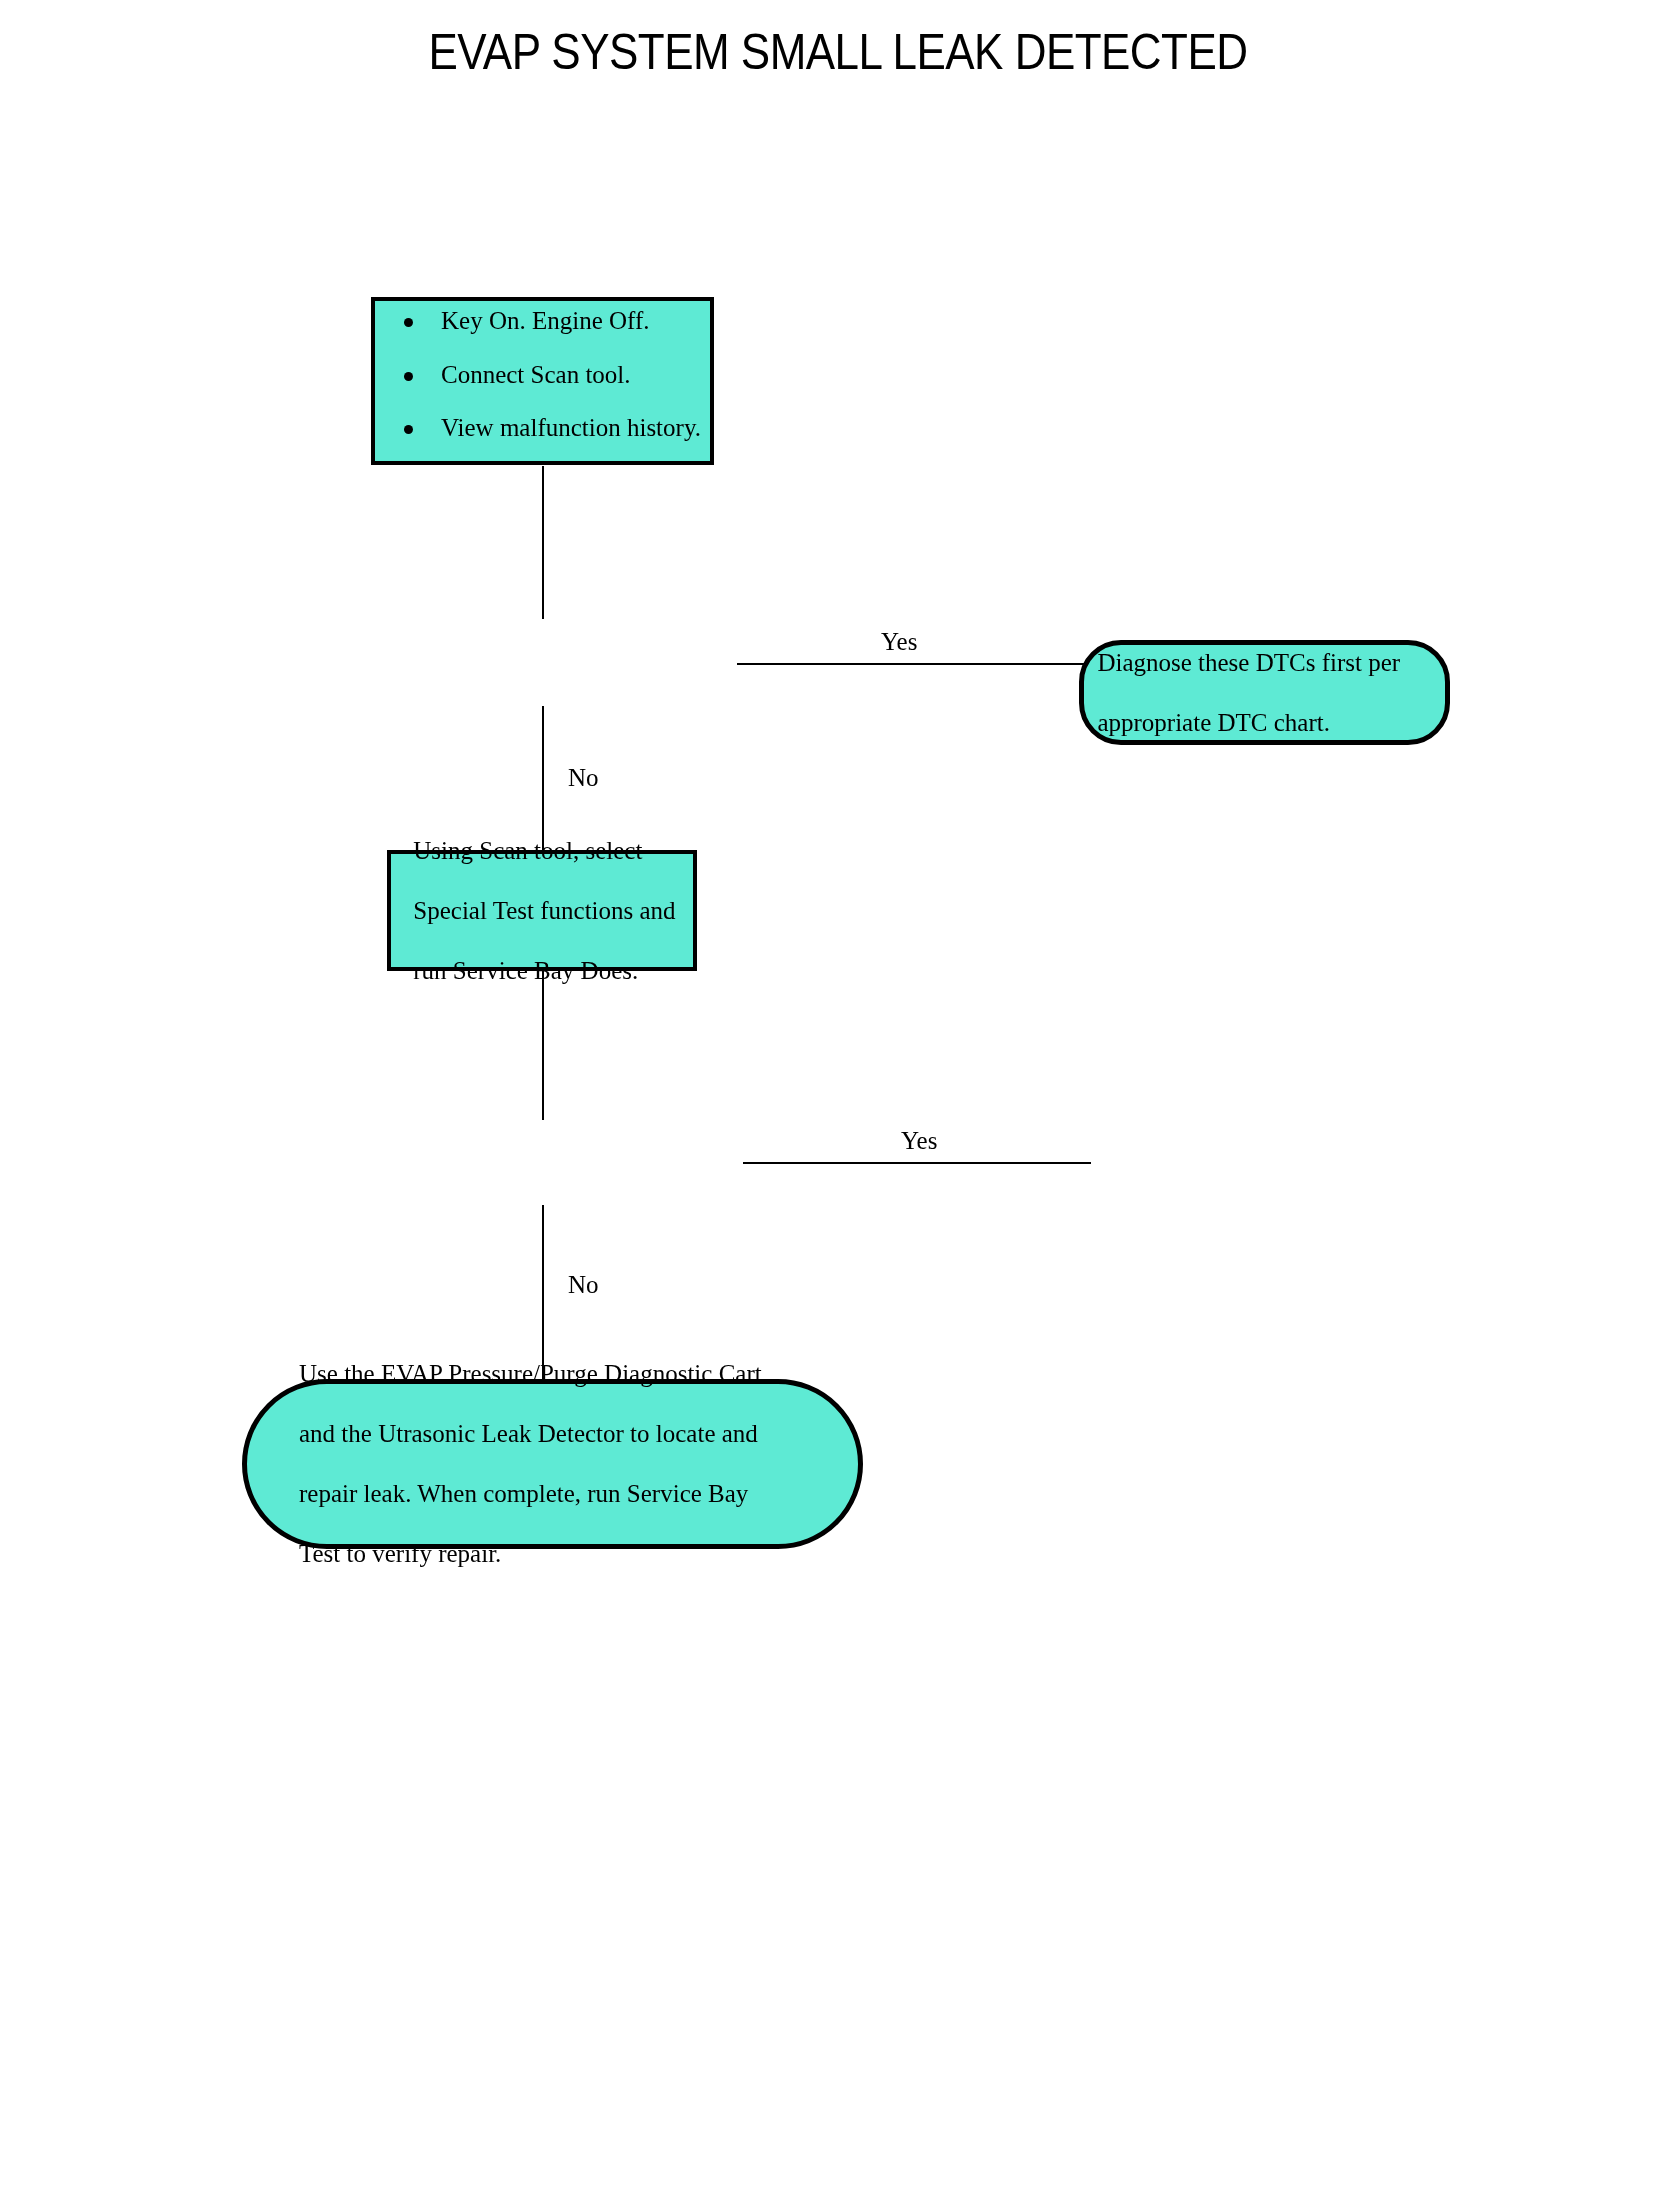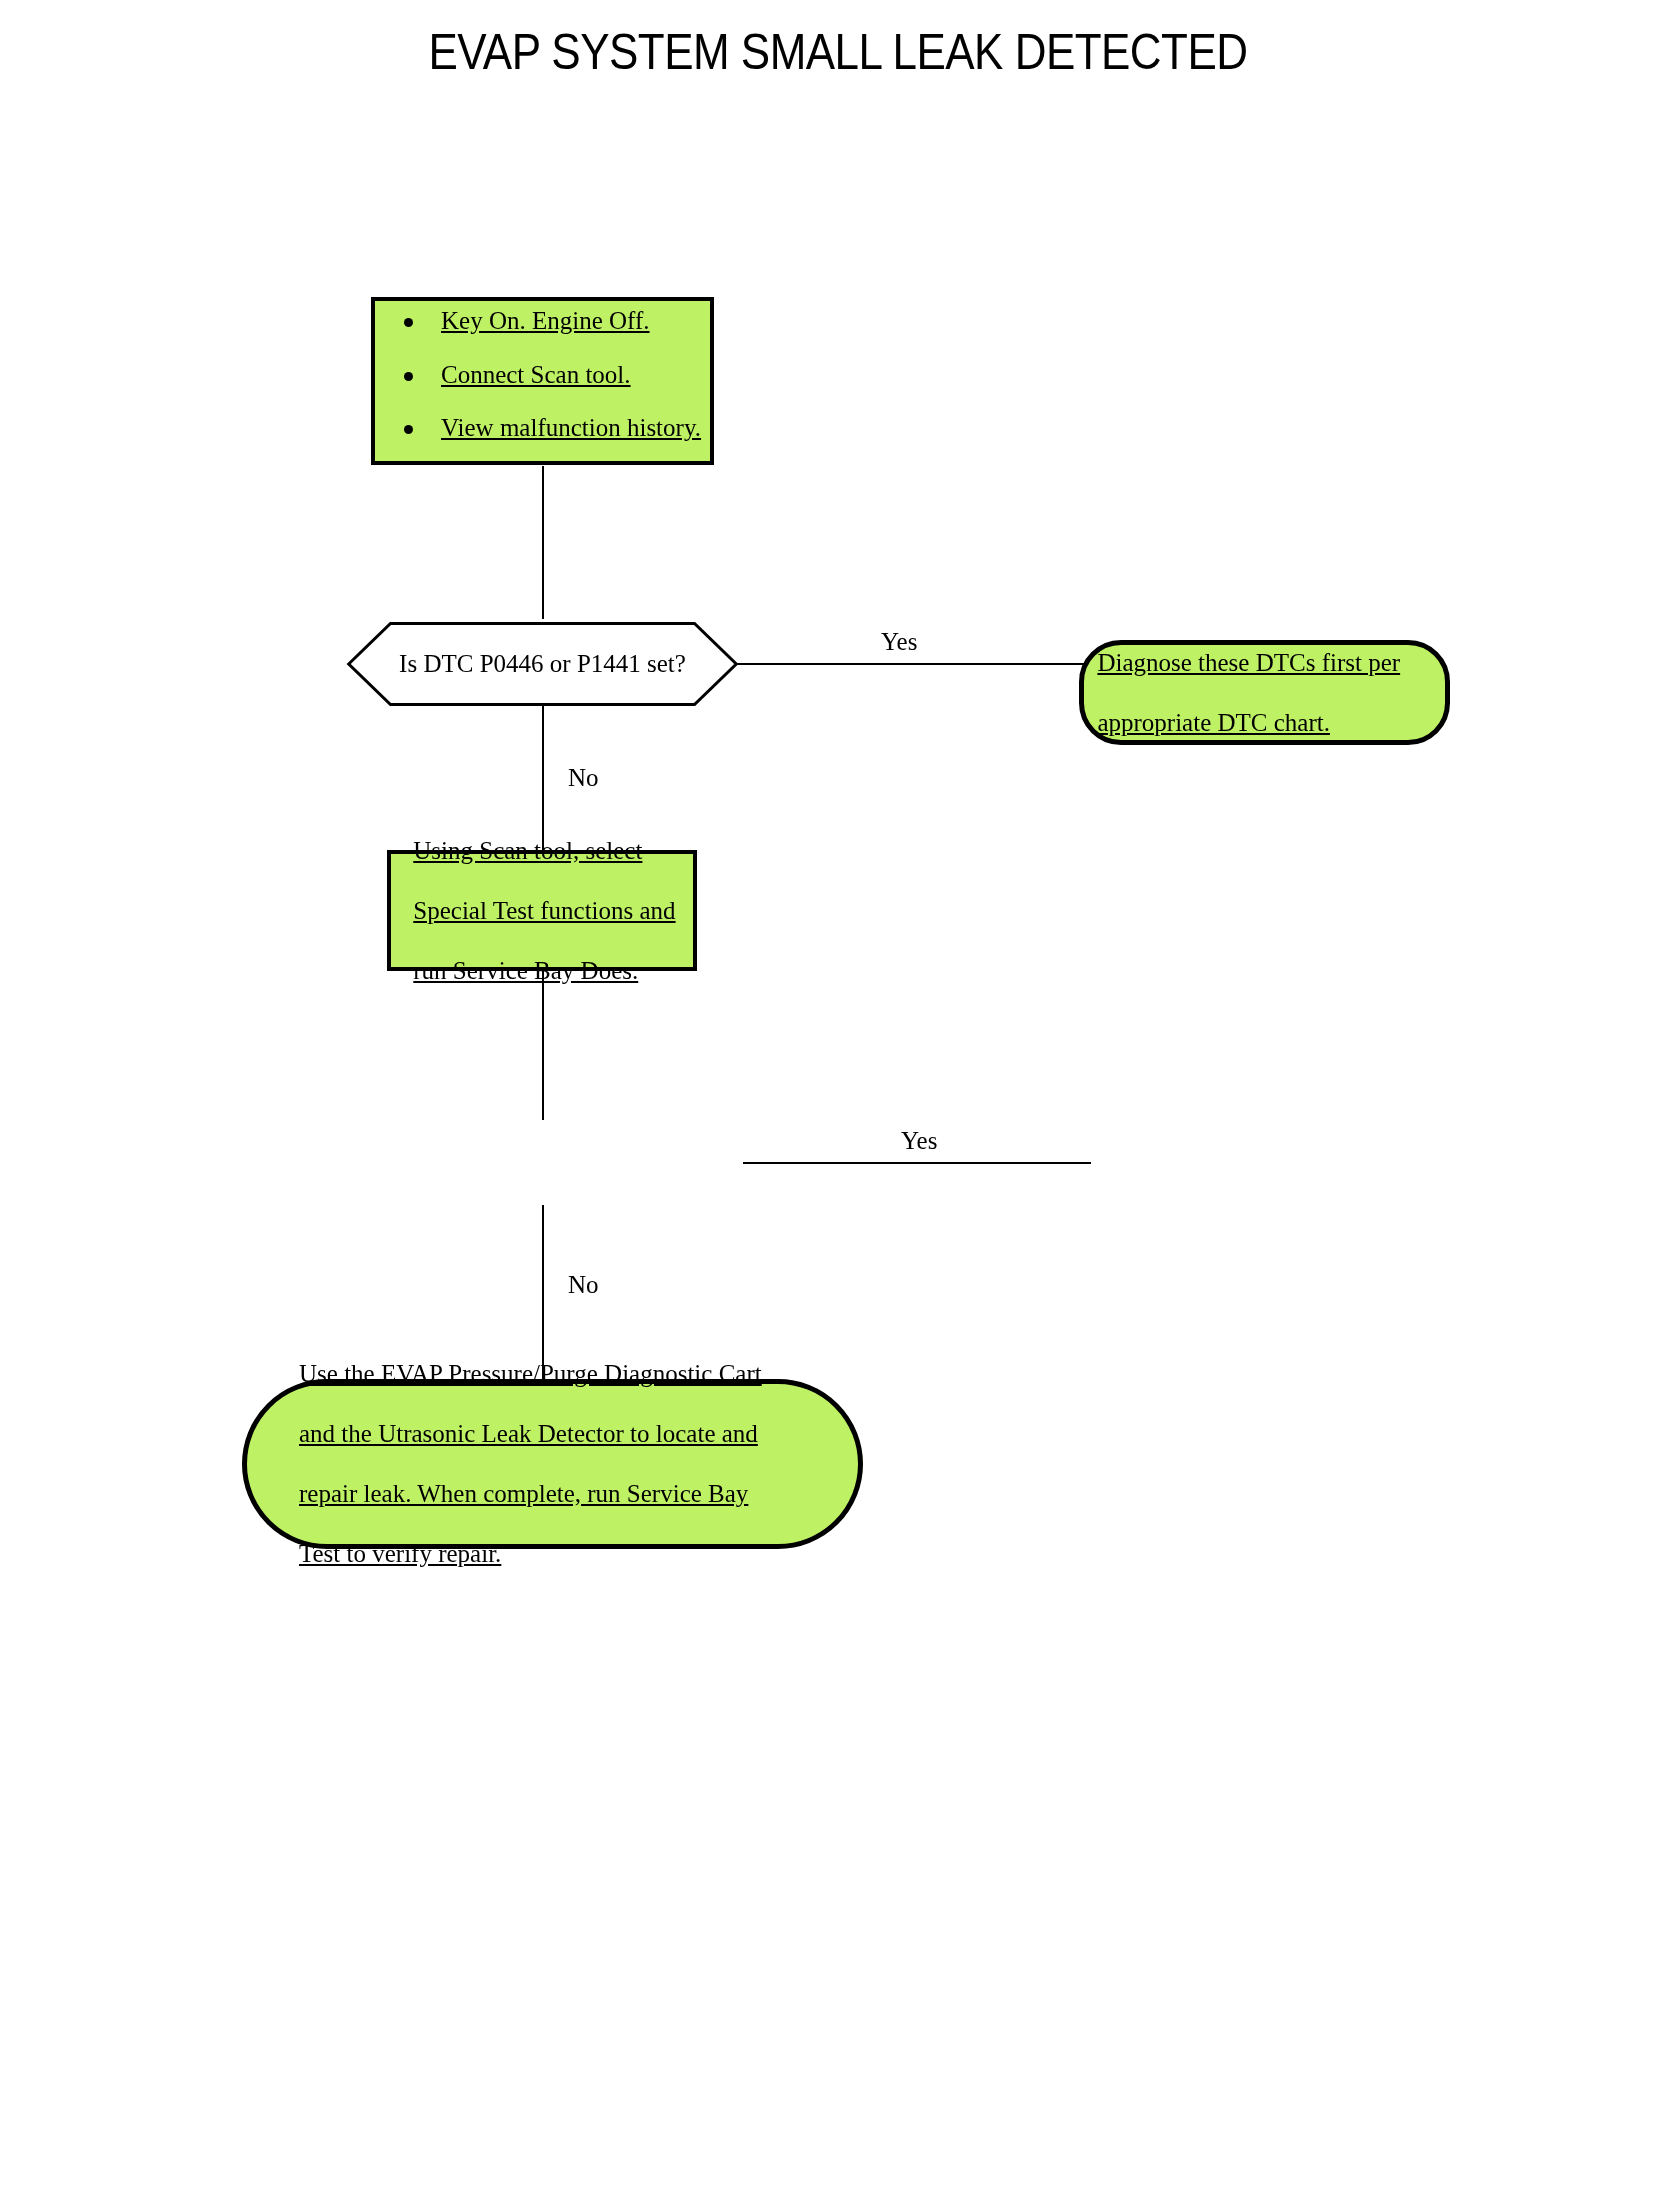--- a/index.html
+++ b/index.html
@@ -34,22 +34,21 @@
     line-height: 1.0;
     transform: scaleX(0.88);
     transform-origin: 50% 50%;
     white-space: nowrap;
   }
 
   
   .node {
     position: absolute;
     box-sizing: border-box;
-    background: #bef264;
-    text-decoration: underline;
+    background: #5eead4;
   }
   .node-text {
     font-size: 25px;
     line-height: 1.20;
     color: #000;
     white-space: pre-line;
   }
 
   
   .rect-box {
@@ -145,26 +144,20 @@
   <div class="node rect-box" style="left:371px; top:297px; width:343px; height:168px;">
     <ul class="bullets">
       <li>Key On. Engine Off.</li>
       <li>Connect Scan tool.</li>
       <li>View malfunction history.</li>
     </ul>
   </div>
 
   <div class="line-v" style="left:542px; top:466px; height:153px;"></div>
 
-  <div class="hex-wrap" style="left:346px; top:621px; width:393px; height:86px;">
-    <svg width="393" height="86" viewBox="0 0 646 142">
-      <polygon points="3,71 72,4 574,4 643,71 574,138 72,138" fill="#ffffff" stroke="#000000" stroke-width="5" stroke-linejoin="miter"></polygon>
-    </svg>
-    <div class="hex-label">Is DTC P0446 or P1441 set?</div>
-  </div>
 
   <div class="line-h" style="left:737px; top:663px; width:356px;"></div>
   <div class="branch-label" style="left:881px; top:629px;">Yes</div>
 
   <div class="node round-box pad-l" style="left:1079px; top:640px; width:371px; height:105px; border-radius:42px;">
     <div class="node-text">
       <div>Diagnose these DTCs first per</div>
       <div>appropriate DTC chart.</div>
     </div>
   </div>

